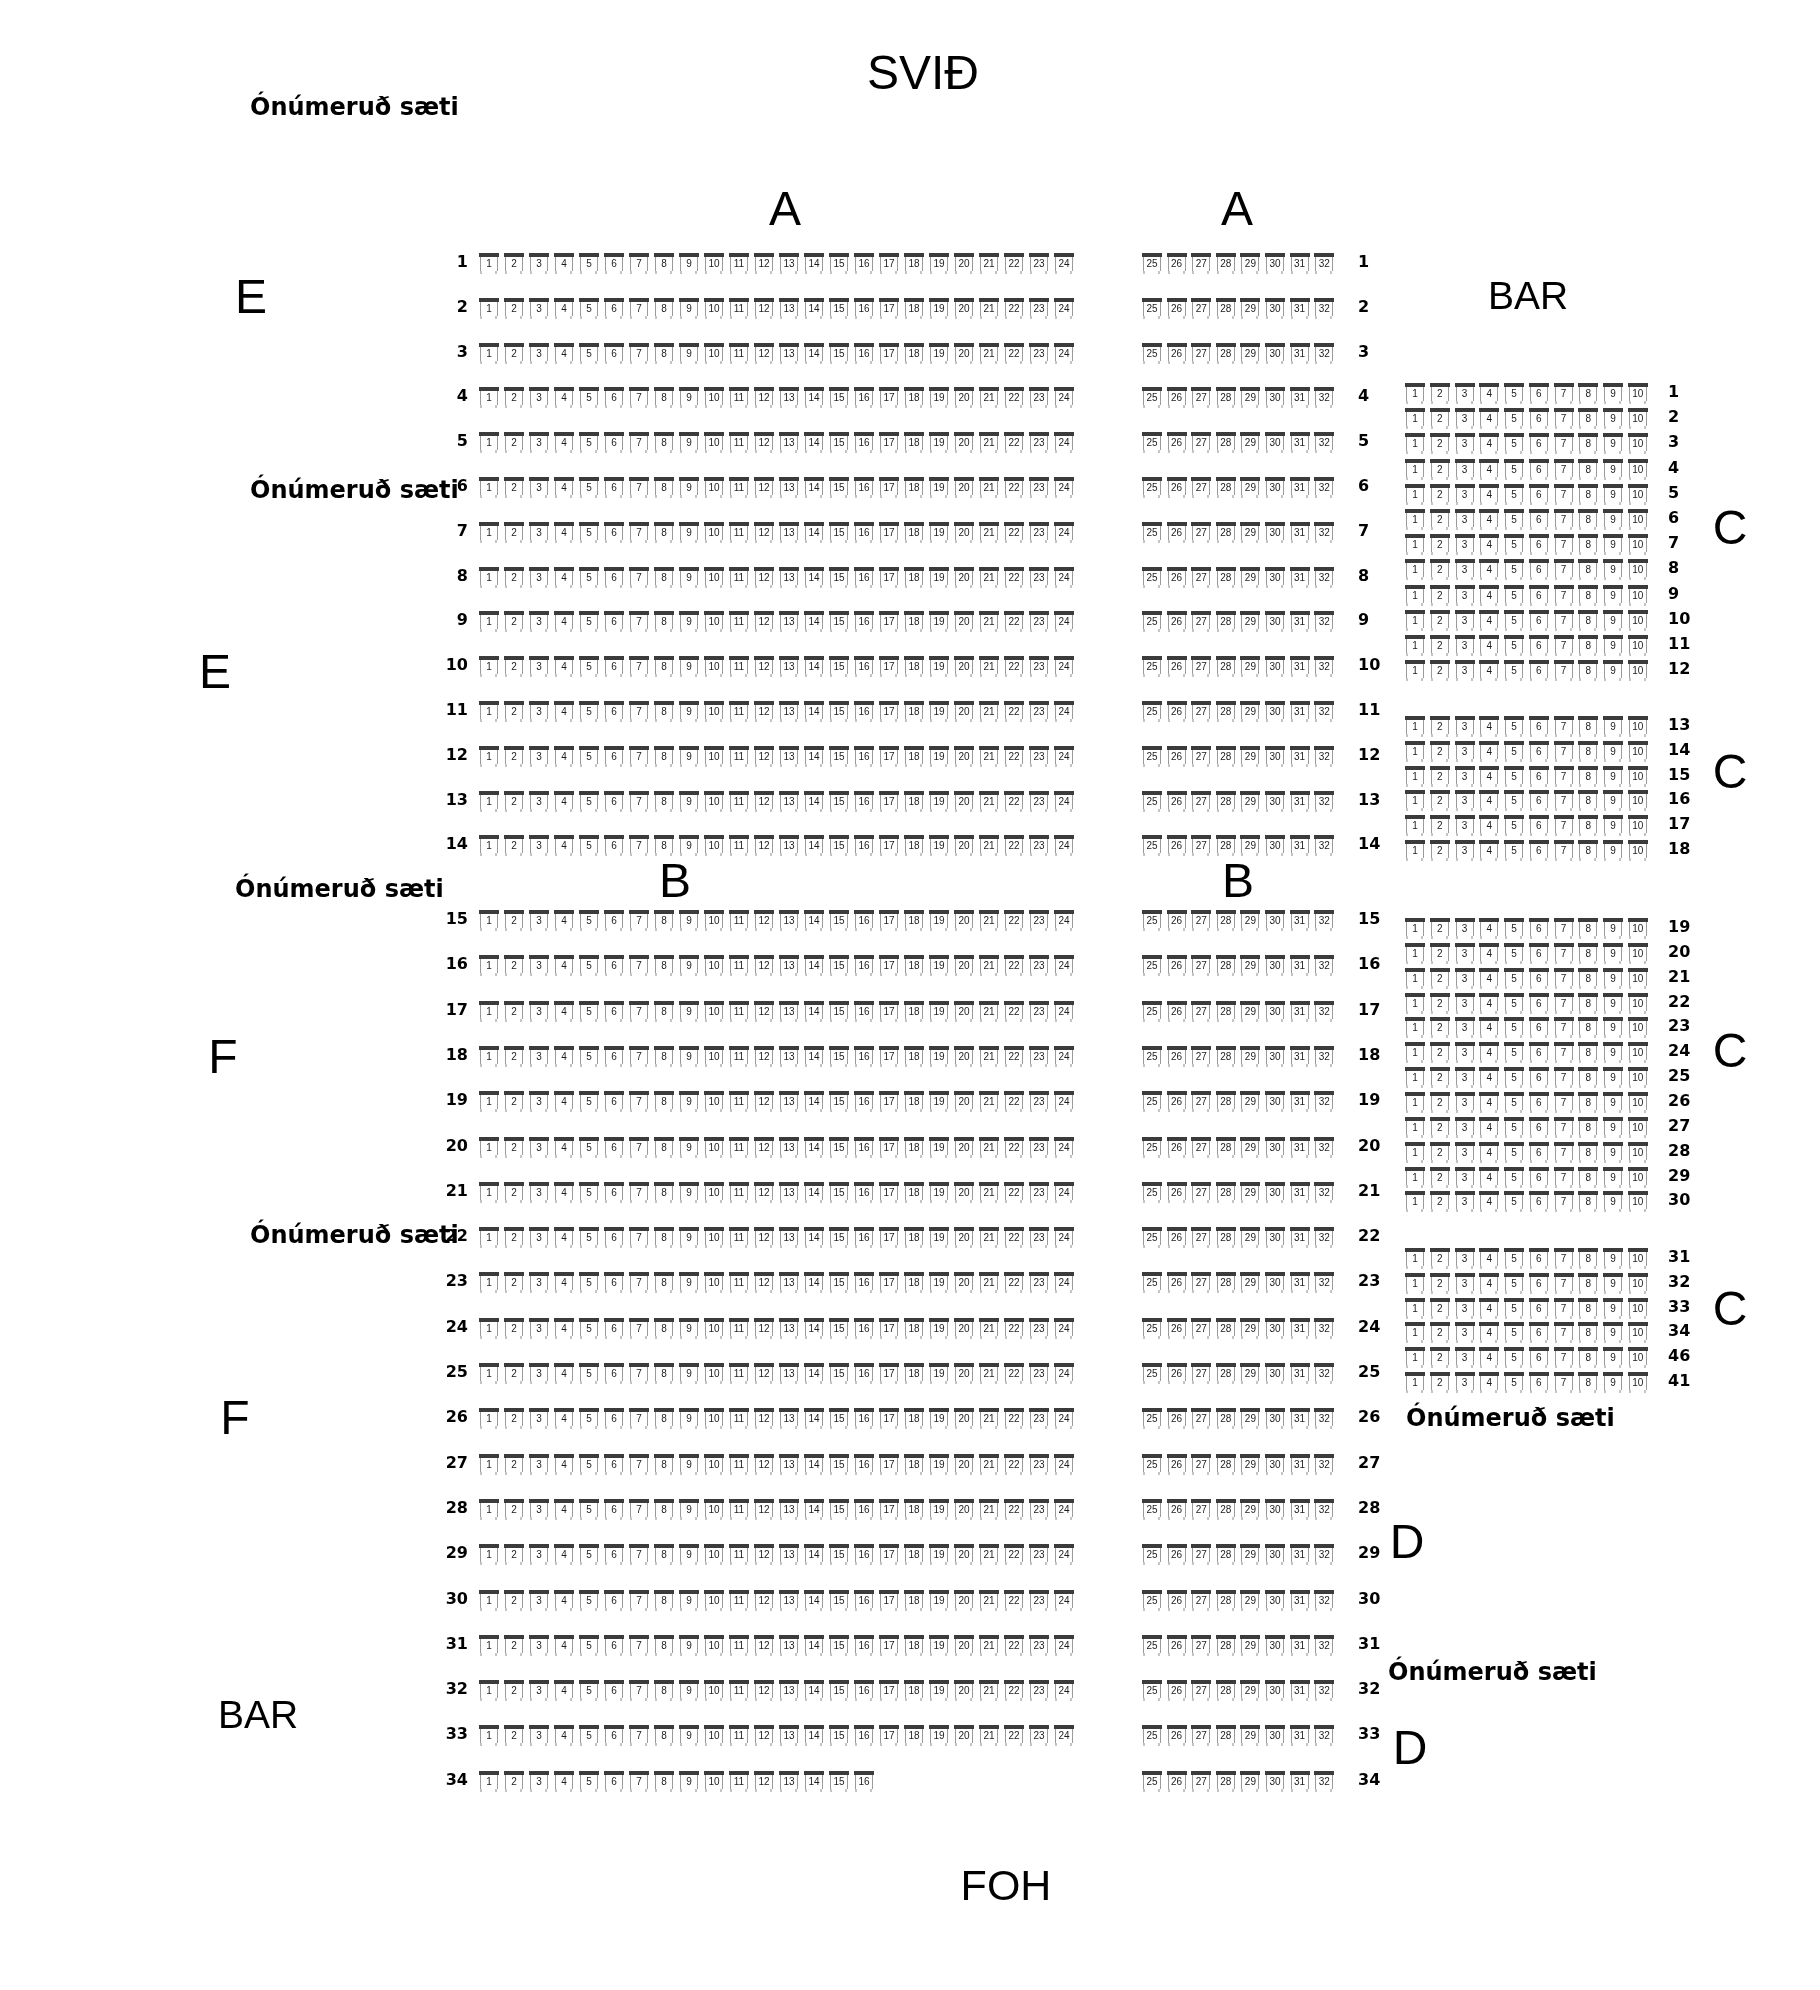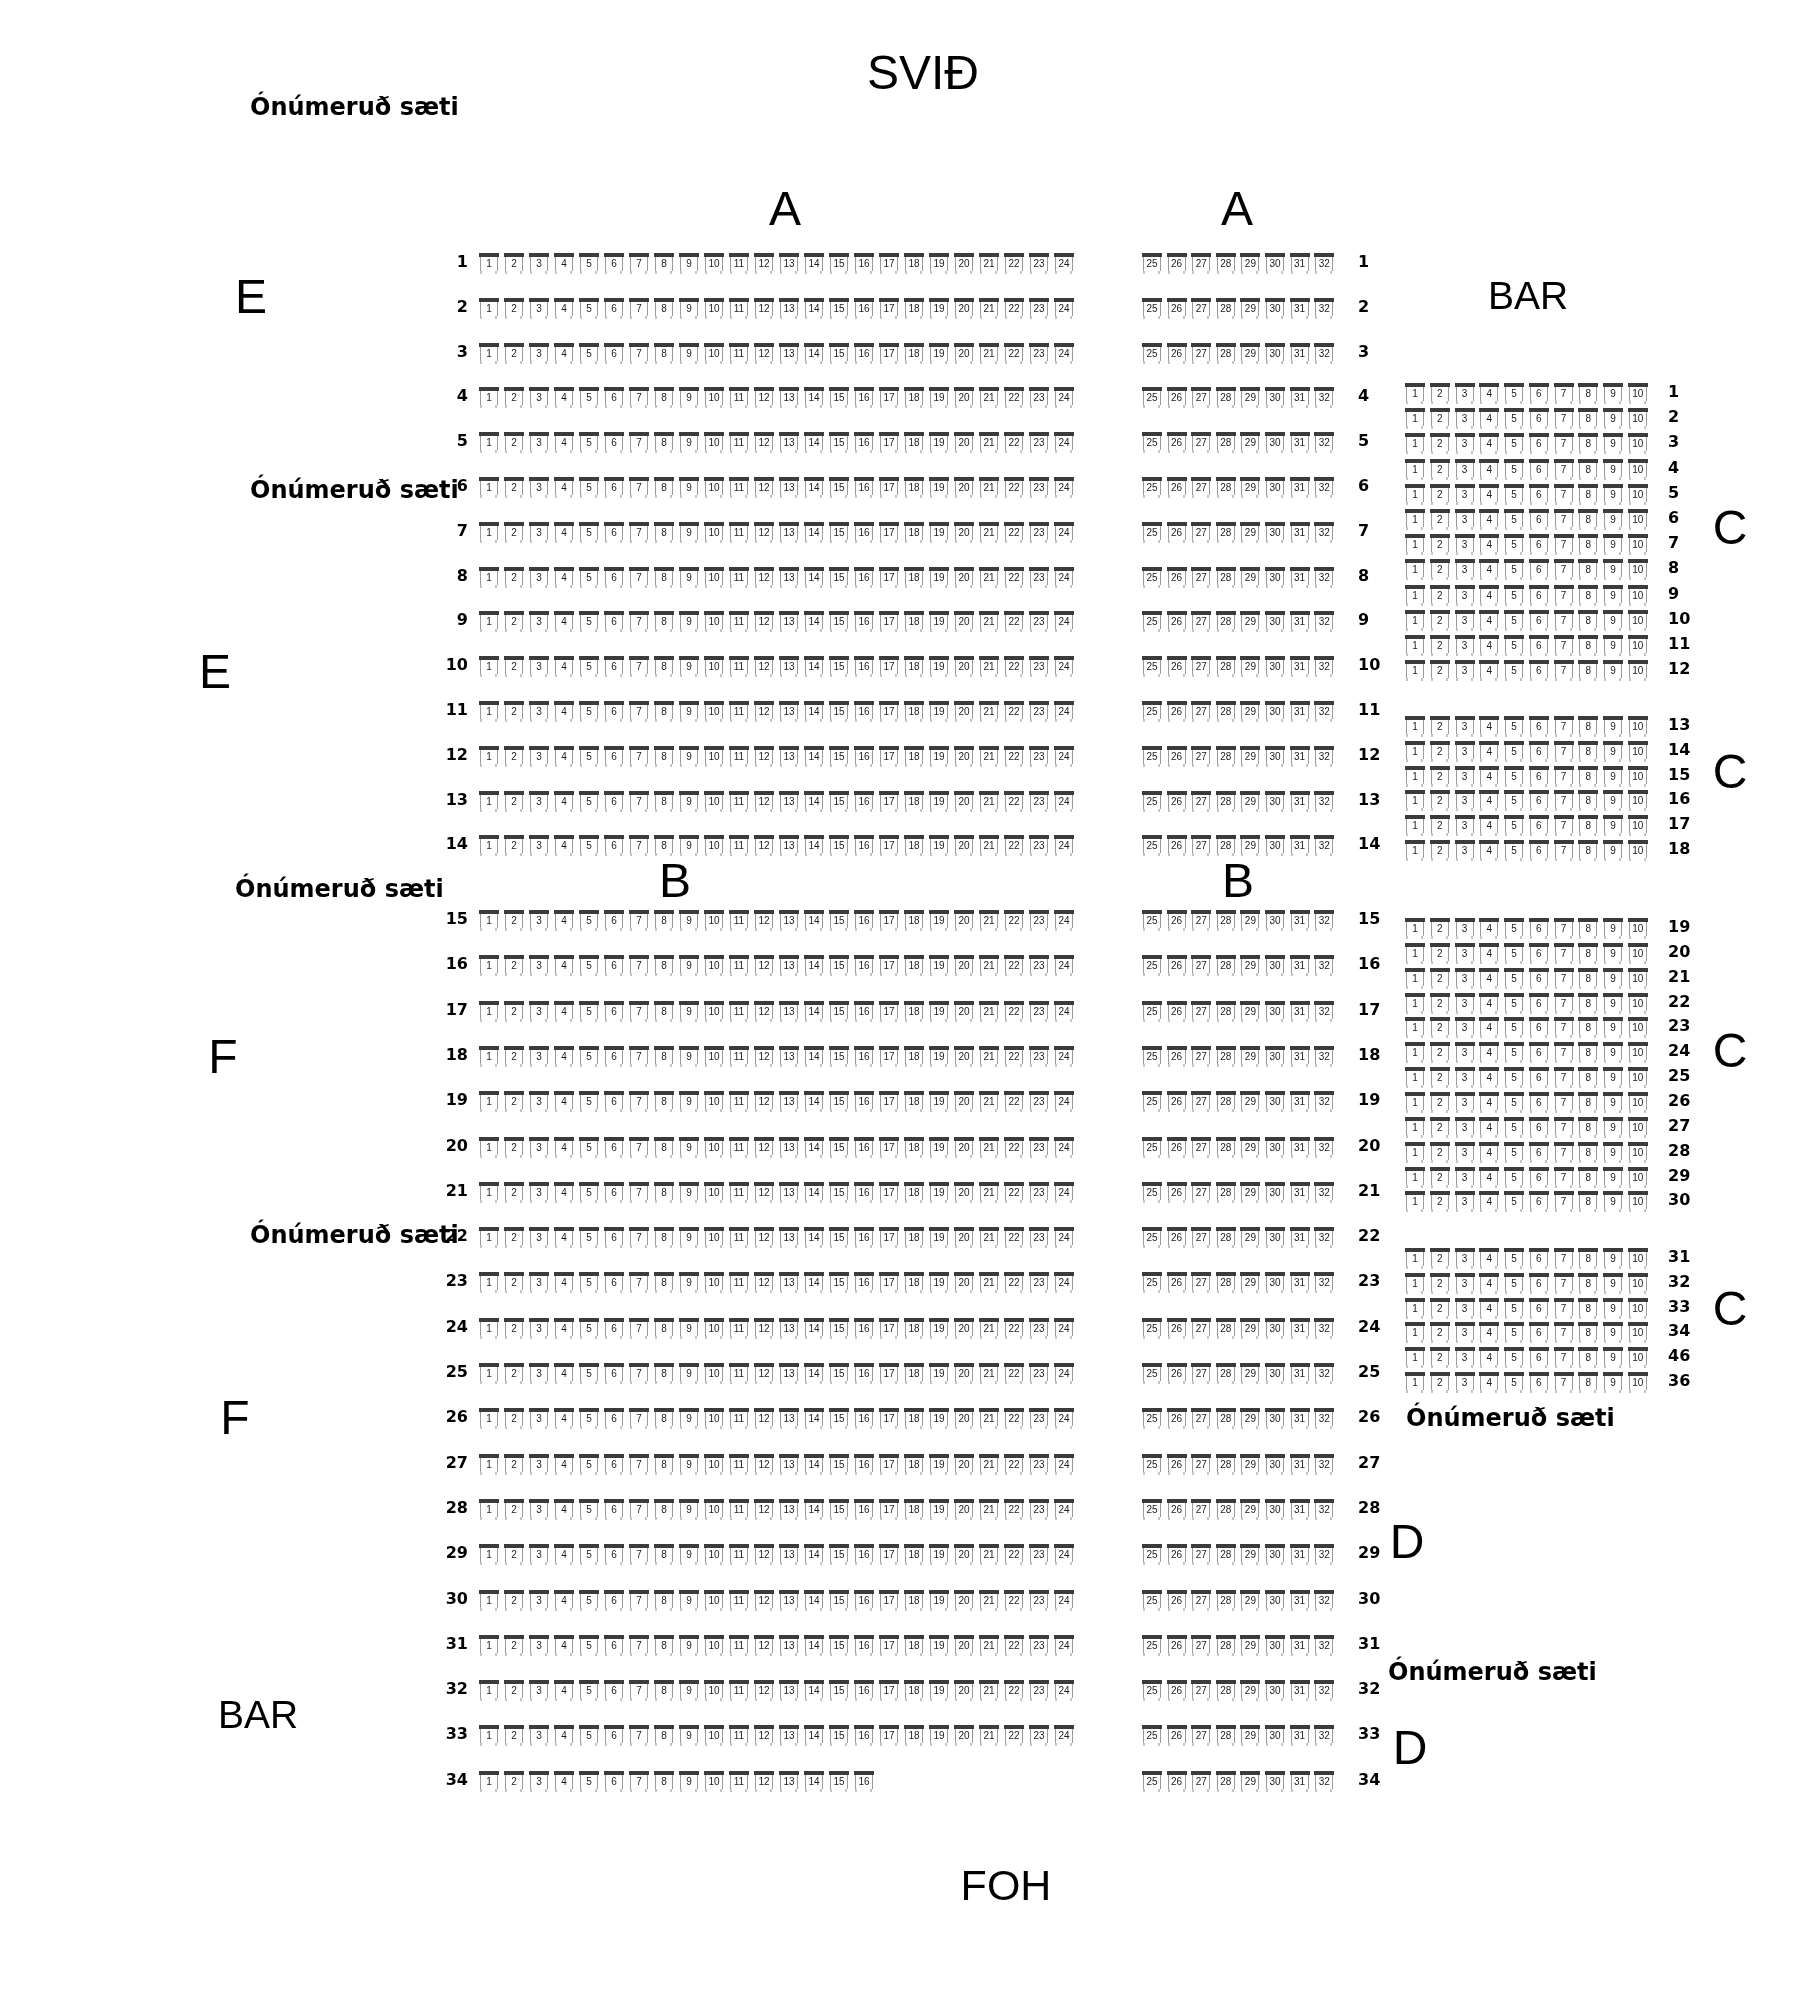--- a/index.html
+++ b/index.html
@@ -1605,21 +1605,21 @@
       <div class="seat" style="left: 1406px; top: 1351.2px;">1</div>
       <div class="seat" style="left: 1430.75px; top: 1351.2px;">2</div>
       <div class="seat" style="left: 1455.5px; top: 1351.2px;">3</div>
       <div class="seat" style="left: 1480.25px; top: 1351.2px;">4</div>
       <div class="seat" style="left: 1505px; top: 1351.2px;">5</div>
       <div class="seat" style="left: 1529.75px; top: 1351.2px;">6</div>
       <div class="seat" style="left: 1554.5px; top: 1351.2px;">7</div>
       <div class="seat" style="left: 1579.25px; top: 1351.2px;">8</div>
       <div class="seat" style="left: 1604px; top: 1351.2px;">9</div>
       <div class="seat" style="left: 1628.75px; top: 1351.2px;">10</div>
-      <div class="rownum" style="top: 1371px; left: 1668px;">36</div>
+      <div class="rownum" style="top: 1371px; left: 1668px;">41</div>
       <div class="seat" style="left: 1406px; top: 1376px;">1</div>
       <div class="seat" style="left: 1430.75px; top: 1376px;">2</div>
       <div class="seat" style="left: 1455.5px; top: 1376px;">3</div>
       <div class="seat" style="left: 1480.25px; top: 1376px;">4</div>
       <div class="seat" style="left: 1505px; top: 1376px;">5</div>
       <div class="seat" style="left: 1529.75px; top: 1376px;">6</div>
       <div class="seat" style="left: 1554.5px; top: 1376px;">7</div>
       <div class="seat" style="left: 1579.25px; top: 1376px;">8</div>
       <div class="seat" style="left: 1604px; top: 1376px;">9</div>
       <div class="seat" style="left: 1628.75px; top: 1376px;">10</div>

